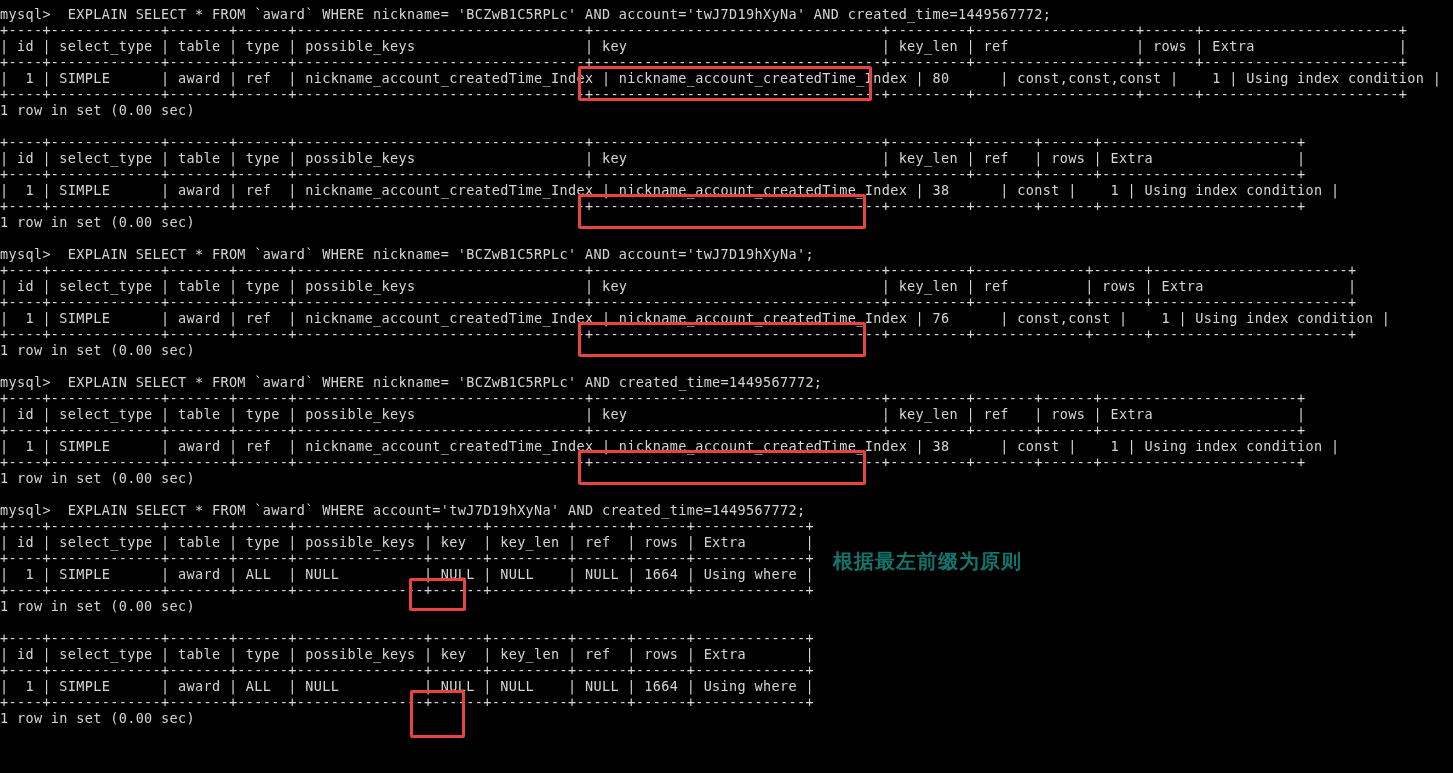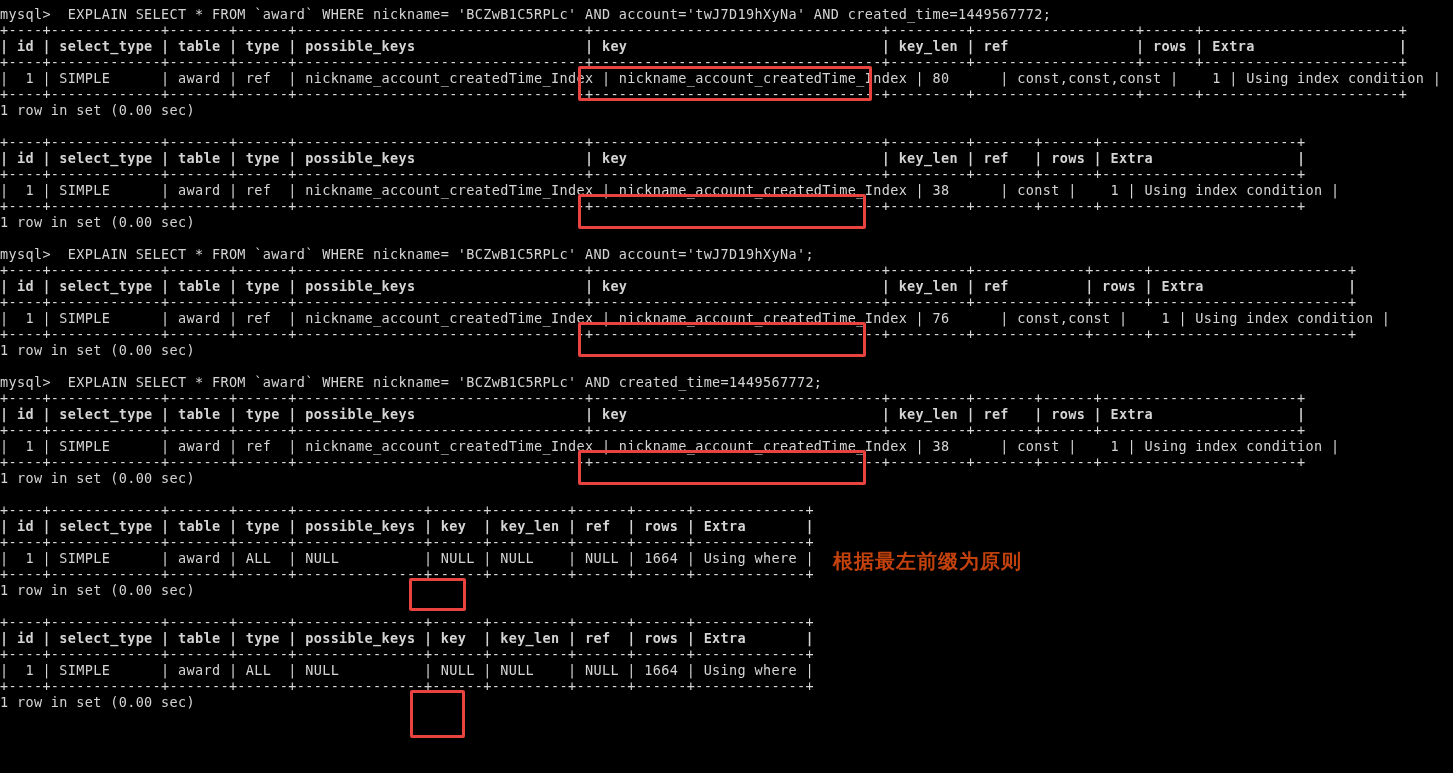--- a/index.html
+++ b/index.html
@@ -39,38 +39,38 @@
     white-space: pre;
     font-family: "DejaVu Sans Mono", "Liberation Mono", monospace;
     font-size: 13.5px;
     line-height: 16px;
     color: #d4d4d4;
     letter-spacing: 0.35px;
   }
   .blk { display: block; }
   .cmd { color: #dddddd; }
   .rule { color: #c8c8c8; }
-  .hdr  { color: #e2e2e2; font-weight: bold; }
+  .hdr  { color: #e2e2e2; }
   .row  { color: #e2e2e2; }
   .stat { color: #d4d4d4; }
   .spacer { display:block; height:16px; }
 
   
   .hl {
     position: absolute;
     border: 3px solid #e8433f;
     border-radius: 2px;
     box-sizing: border-box;
     pointer-events: none;
     background: transparent;
   }
   
   .annot {
     position: absolute;
-    color: #c2410c;
+    color: #0f766e;
     font-family: "DejaVu Sans", "Liberation Sans", sans-serif;
     font-size: 20px;
     font-weight: 700;
     letter-spacing: 1px;
     white-space: nowrap;
   }
 </style>
 </head>
 <body>
 
@@ -115,20 +115,21 @@
       <pre class="console rule blk">+----+-------------+-------+------+----------------------------------+----------------------------------+---------+-------+------+-----------------------+</pre>
       <pre class="console hdr blk">| id | select_type | table | type | possible_keys                    | key                              | key_len | ref   | rows | Extra                 |</pre>
       <pre class="console rule blk">+----+-------------+-------+------+----------------------------------+----------------------------------+---------+-------+------+-----------------------+</pre>
       <pre class="console row blk">|  1 | SIMPLE      | award | ref  | nickname_account_createdTime_Index | nickname_account_createdTime_Index | 38      | const |    1 | Using index condition |</pre>
       <pre class="console rule blk">+----+-------------+-------+------+----------------------------------+----------------------------------+---------+-------+------+-----------------------+</pre>
       <pre class="console stat blk">1 row in set (0.00 sec)</pre>
       <span class="spacer"></span>
     </div>
 
     <div>
+      <pre class="console cmd blk">mysql&gt;  EXPLAIN SELECT * FROM `award` WHERE account='twJ7D19hXyNa' AND created_time=1449567772;</pre>
       <pre class="console rule blk">+----+-------------+-------+------+---------------+------+---------+------+------+-------------+</pre>
       <pre class="console hdr blk">| id | select_type | table | type | possible_keys | key  | key_len | ref  | rows | Extra       |</pre>
       <pre class="console rule blk">+----+-------------+-------+------+---------------+------+---------+------+------+-------------+</pre>
       <pre class="console row blk">|  1 | SIMPLE      | award | ALL  | NULL          | NULL | NULL    | NULL | 1664 | Using where |</pre>
       <pre class="console rule blk">+----+-------------+-------+------+---------------+------+---------+------+------+-------------+</pre>
       <pre class="console stat blk">1 row in set (0.00 sec)</pre>
       <span class="spacer"></span>
     </div>
 
     <div>

